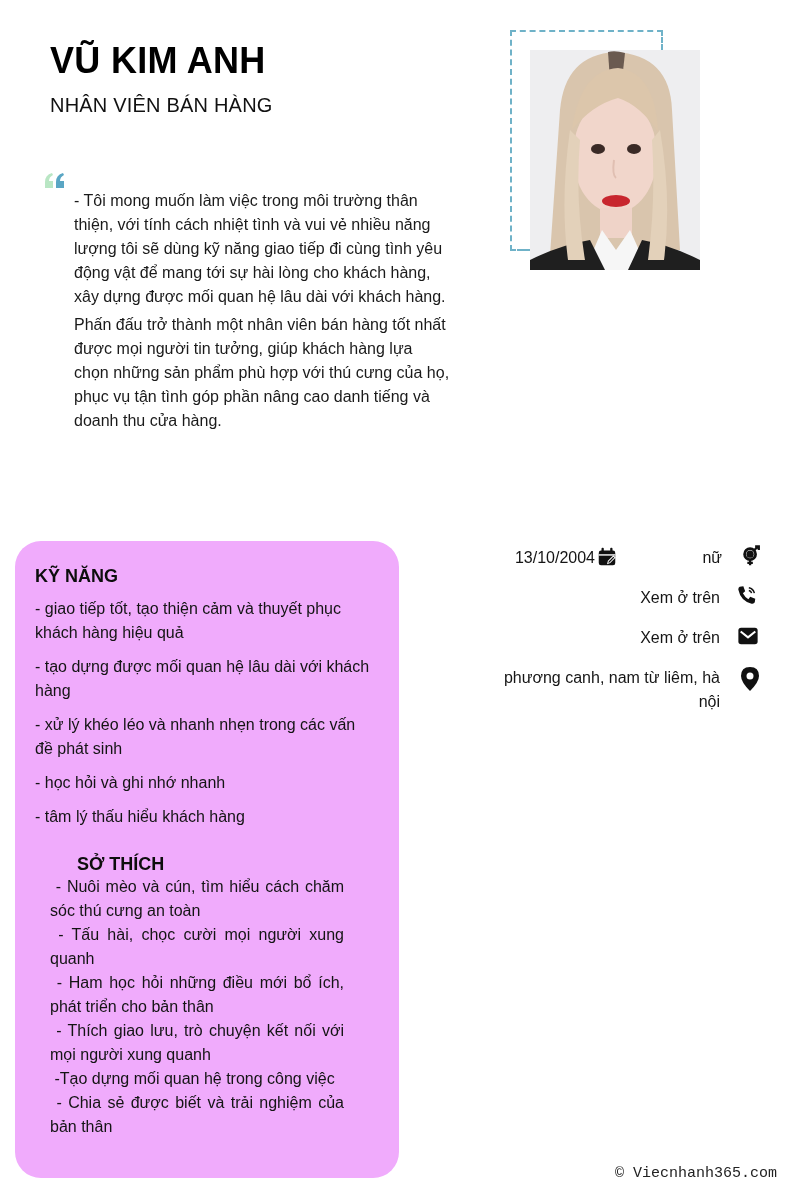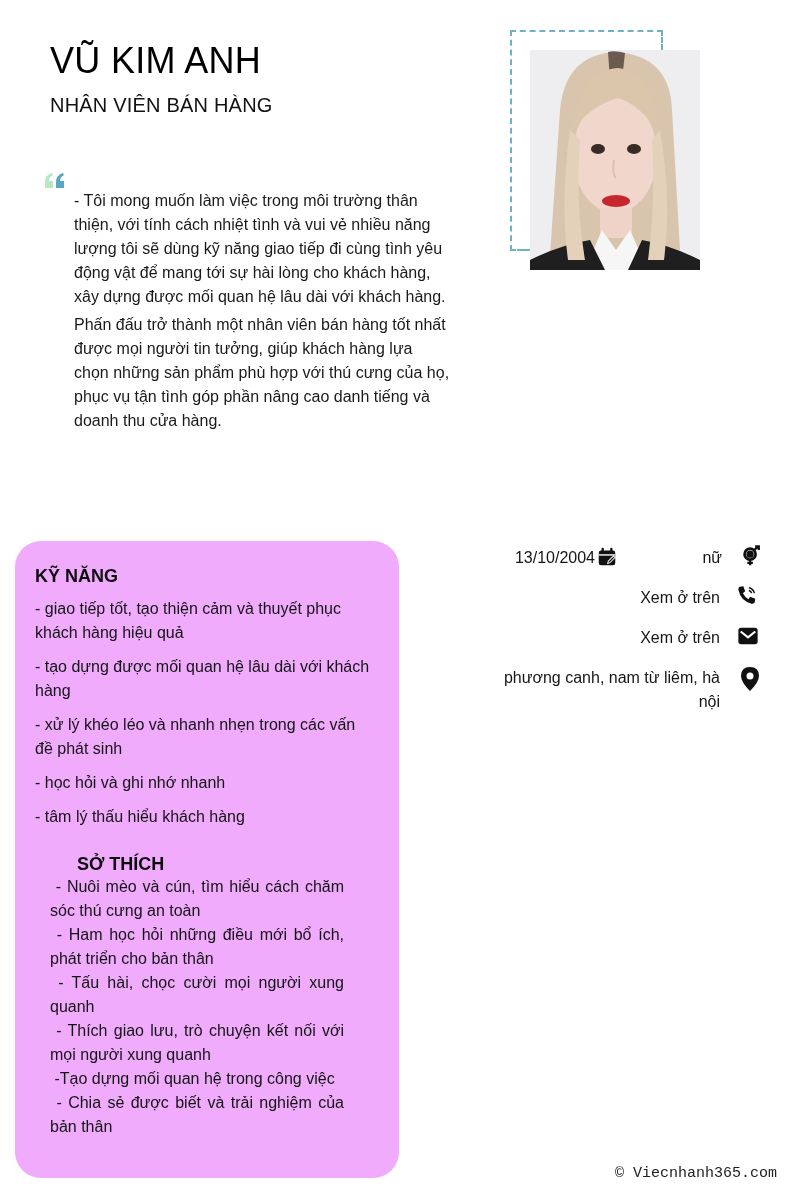--- a/index.html
+++ b/index.html
@@ -1,19 +1,19 @@
 <!DOCTYPE html>
 <html><head>
 <meta charset="utf-8">
 <style>
   * { box-sizing: border-box; margin: 0; padding: 0; }
   html, body { width: 800px; height: 1198px; background: #ffffff; overflow: hidden; }
   body { position: relative; font-family: "Liberation Sans", "DejaVu Sans", sans-serif; color: #111; }
 
-  .name { position: absolute; left: 50px; top: 40px; font-size: 36px; font-weight: normal; letter-spacing: 0.3px; color: #000; }
+  .name { position: absolute; left: 50px; top: 40px; font-size: 36px; font-weight: bold; letter-spacing: 0.3px; color: #000; }
   .title { position: absolute; left: 50px; top: 94px; font-size: 20px; color: #111; letter-spacing: 0.2px; }
 
   .quote-icon { position: absolute; left: 44px; top: 172px; width: 22px; height: 18px; }
 
   .objective { position: absolute; left: 70px; top: 185px; width: 385px; font-size: 16px; line-height: 24px; color: #1a1a1a; }
   .objective p { margin: 4px; }
 
   .photo-frame { position: absolute; left: 510px; top: 30px; width: 153px; height: 221px; border: 2.5px dashed #6fb2c8; border-right: none; border-bottom-width: 2.5px; }
   .photo-frame-right { position: absolute; left: 660px; top: 30px; width: 3px; height: 20px; border-right: 2.5px dashed #6fb2c8; }
   .photo-frame-bottom { position: absolute; left: 510px; top: 248px; width: 20px; height: 3px; border-bottom: 2.5px dashed #6fb2c8; }
@@ -147,21 +147,21 @@
   <div class="skills">
     <div class="skill">- giao tiếp tốt, tạo thiện cảm và thuyết phục khách hàng hiệu quả</div>
     <div class="skill">- tạo dựng được mối quan hệ lâu dài với khách hàng</div>
     <div class="skill">- xử lý khéo léo và nhanh nhẹn trong các vấn đề phát sinh</div>
     <div class="skill">-  học hỏi và ghi nhớ nhanh</div>
     <div class="skill">-  tâm lý thấu hiểu khách hàng</div>
   </div>
   <div class="panel-heading" style="top: 313px; margin-left: 42px;">SỞ THÍCH</div>
   <div class="hobbies">
     <div class="hobby"> - Nuôi mèo và cún, tìm hiểu cách chăm sóc thú cưng an toàn</div>
+    <div class="hobby"> - Tấu hài, chọc cười mọi người xung quanh</div>
     <div class="hobby"> - Ham học hỏi những điều mới bổ ích, phát triển cho bản thân</div>
-    <div class="hobby"> - Tấu hài, chọc cười mọi người xung quanh</div>
     <div class="hobby"> - Thích giao lưu, trò chuyện kết nối với mọi người xung quanh</div>
     <div class="hobby"> -Tạo dựng mối quan hệ trong công việc</div>
     <div class="hobby"> - Chia sẻ được biết và trải nghiệm của bản thân</div>
   </div>
 </div>
 
 <div class="footer">© Viecnhanh365.com</div>
 
 </body></html>

